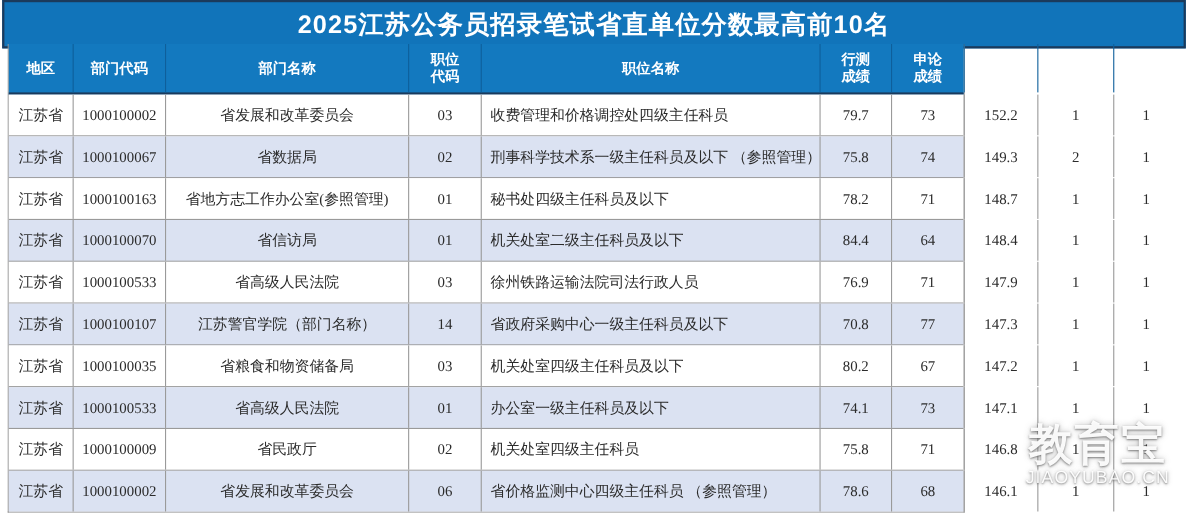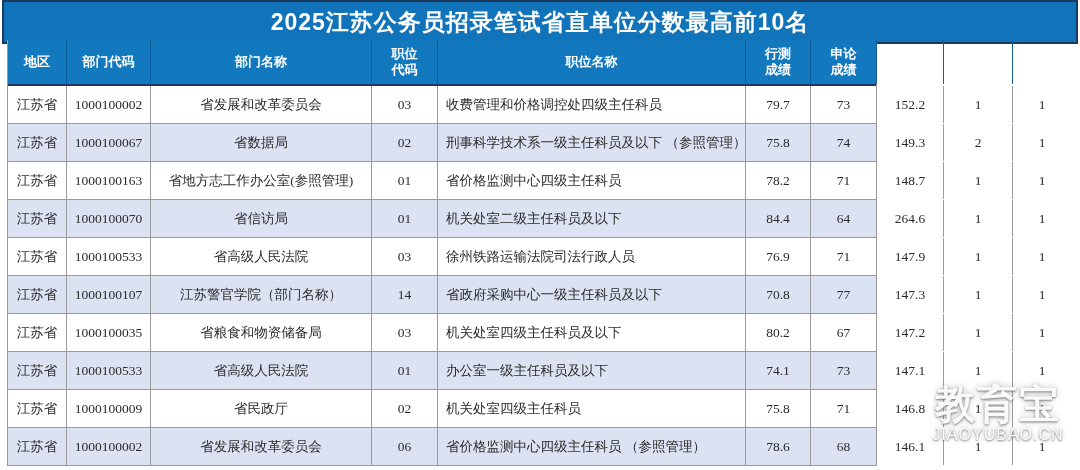--- a/index.html
+++ b/index.html
@@ -127,36 +127,36 @@
         <div class="td c6">74</div>
         <div class="td c7">149.3</div>
         <div class="td c8">2</div>
         <div class="td c9">1</div>
       </div>
       <div class="tr">
         <div class="td c0">江苏省</div>
         <div class="td c1">1000100163</div>
         <div class="td c2">省地方志工作办公室(参照管理)</div>
         <div class="td c3">01</div>
-        <div class="td c4">省价格监测中心四级主任科员</div>
+        <div class="td c4">秘书处四级主任科员及以下</div>
         <div class="td c5">78.2</div>
         <div class="td c6">71</div>
         <div class="td c7">148.7</div>
         <div class="td c8">1</div>
         <div class="td c9">1</div>
       </div>
       <div class="tr stripe">
         <div class="td c0">江苏省</div>
         <div class="td c1">1000100070</div>
         <div class="td c2">省信访局</div>
         <div class="td c3">01</div>
         <div class="td c4">机关处室二级主任科员及以下</div>
         <div class="td c5">84.4</div>
         <div class="td c6">64</div>
-        <div class="td c7">264.6</div>
+        <div class="td c7">148.4</div>
         <div class="td c8">1</div>
         <div class="td c9">1</div>
       </div>
       <div class="tr">
         <div class="td c0">江苏省</div>
         <div class="td c1">1000100533</div>
         <div class="td c2">省高级人民法院</div>
         <div class="td c3">03</div>
         <div class="td c4">徐州铁路运输法院司法行政人员</div>
         <div class="td c5">76.9</div>

